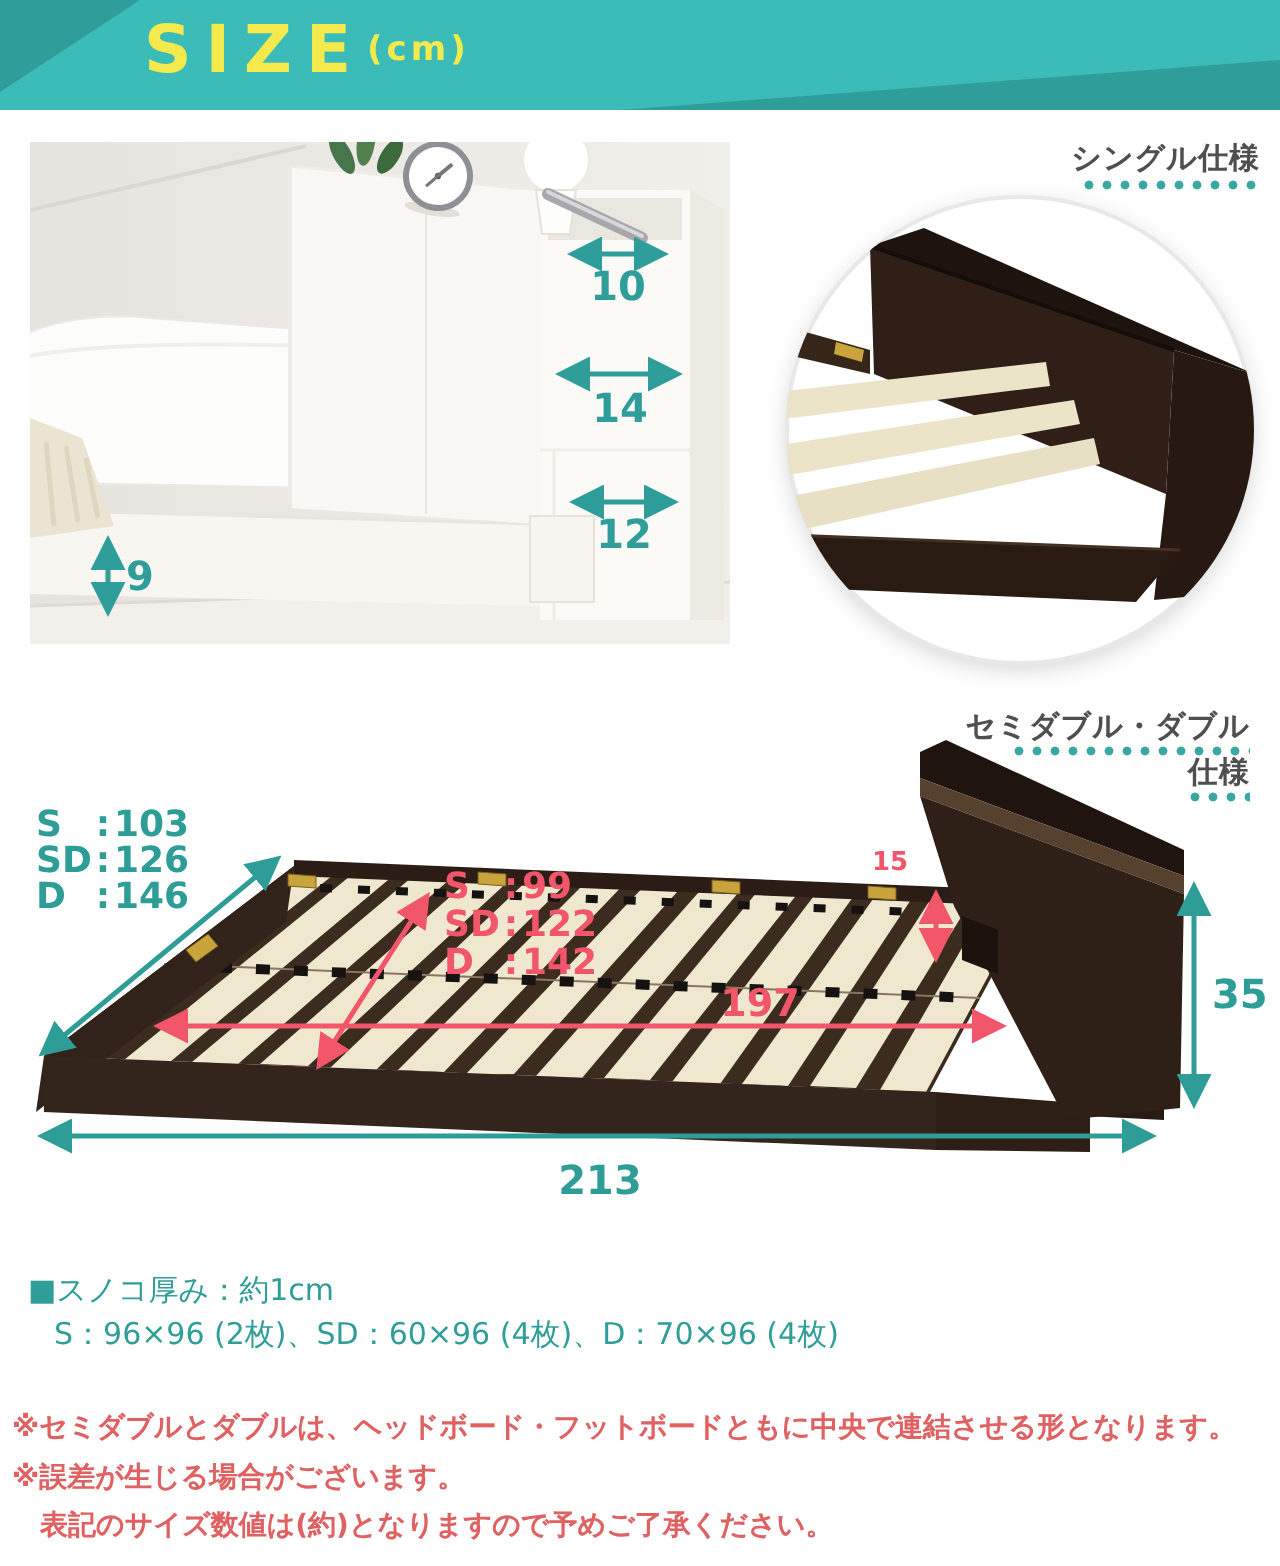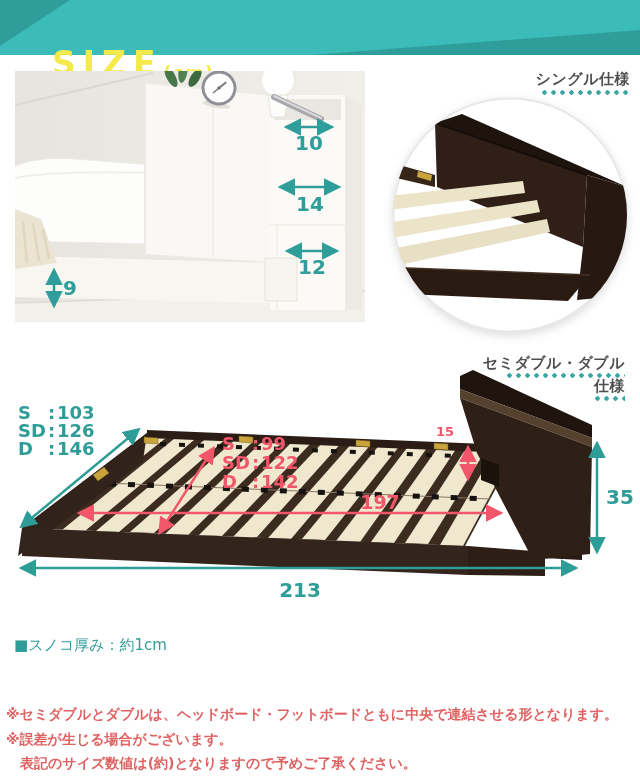--- a/index.html
+++ b/index.html
@@ -4,21 +4,21 @@
 <style>
   html,body{margin:0;padding:0;background:#ffffff;}
   .page{position:relative;width:640px;height:783px;background:#ffffff;overflow:hidden;
         font-family:"DejaVu Sans","Liberation Sans",sans-serif;}
   
   .header{position:absolute;left:0;top:0;width:640px;height:55px;background:#3bbcb8;}
   .tri-tl{position:absolute;left:0;top:0;width:70px;height:46px;background:#2f9e9a;
           clip-path:polygon(0 0,100% 0,0 100%);}
   .tri-br{position:absolute;right:0;bottom:0;width:330px;height:25px;background:#2f9e9a;
           clip-path:polygon(100% 0,100% 100%,0 100%);}
-  .hdr-text{position:absolute;left:52px;top:5px;display:flex;align-items:flex-end;margin-top:39px;}
+  .hdr-text{position:absolute;left:72px;top:5px;display:flex;align-items:center;}
   .hdr-title{font-size:33px;font-weight:bold;letter-spacing:7px;color:#f5ea4b;}
   .hdr-unit{font-size:17px;font-weight:bold;letter-spacing:2px;color:#f5ea4b;margin-left:1px;}
   
   .spec-label{position:absolute;color:#4f4f4f;font-size:15px;font-weight:bold;
               letter-spacing:.5px;text-align:right;line-height:15px;}
   .dots{position:absolute;height:5px;background-image:radial-gradient(circle at 2.5px 2.5px,#3aa7a2 2px,rgba(0,0,0,0) 2.4px);
         background-size:9px 5px;background-repeat:repeat-x;}
   
   .svg-abs{position:absolute;}
   .circle-shadow{filter:drop-shadow(0 3px 5px rgba(0,0,0,.14));}
@@ -267,20 +267,21 @@
     </div>
   </div>
 
   <div class="dim-lbl red" style="left:436px;top:424px;font-size:13px;">15</div>
   <div class="dim-lbl red" style="left:350px;top:491px;width:60px;text-align:center;font-size:19px;">197</div>
   <div class="dim-lbl teal" style="left:606px;top:485px;font-size:20px;">35</div>
   <div class="dim-lbl teal" style="left:255px;top:578px;width:90px;text-align:center;font-size:20px;">213</div>
 
   <div class="slat-note">
     <div class="l1">■スノコ厚み：約1cm</div>
+    <div class="l2">S：96×96 (2枚)、SD：60×96 (4枚)、D：70×96 (4枚)</div>
   </div>
 
   <div class="disclaimer">
     <div class="l1">※セミダブルとダブルは、ヘッドボード・フットボードともに中央で連結させる形となります。</div>
     <div class="l2">※誤差が生じる場合がございます。</div>
     <div class="l3">表記のサイズ数値は(約)となりますので予めご了承ください。</div>
   </div>
 
 </div>
 

